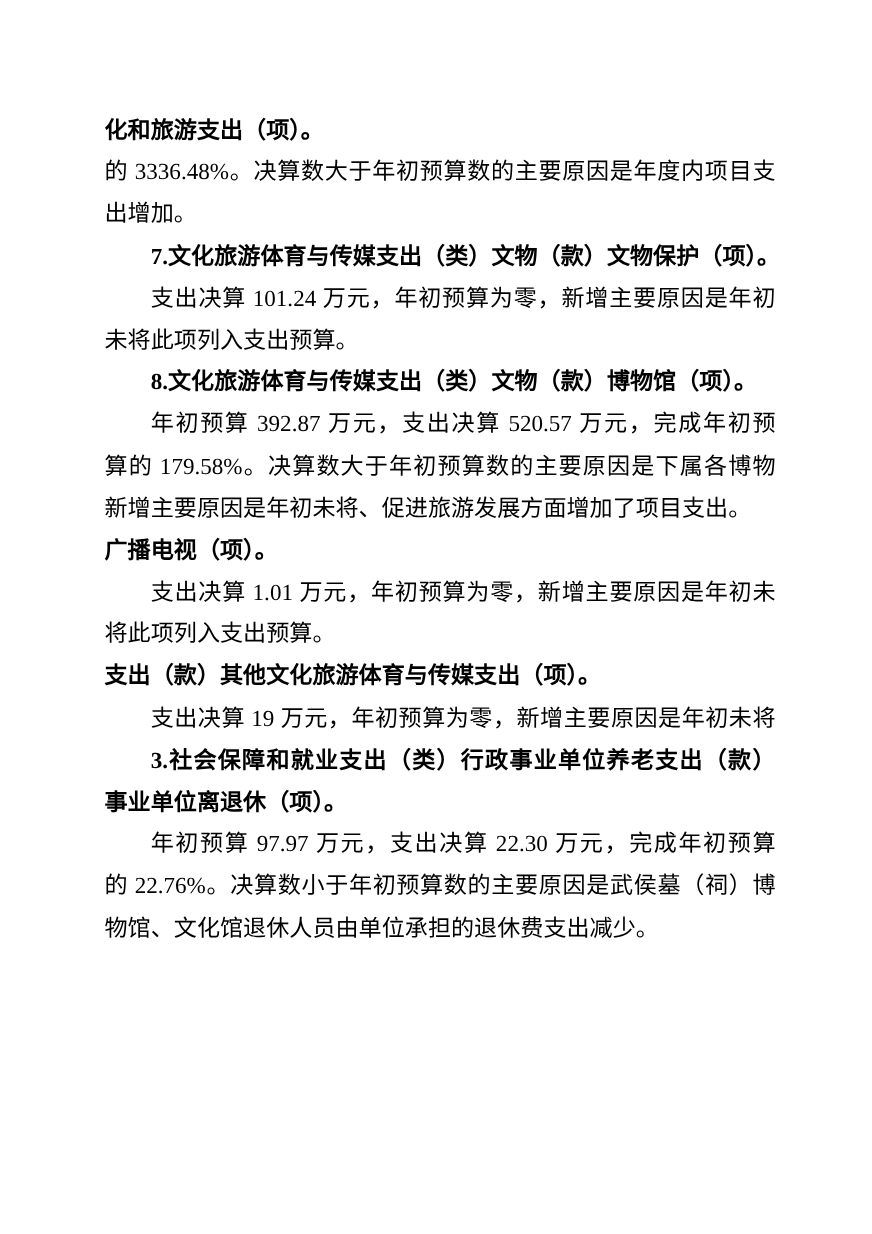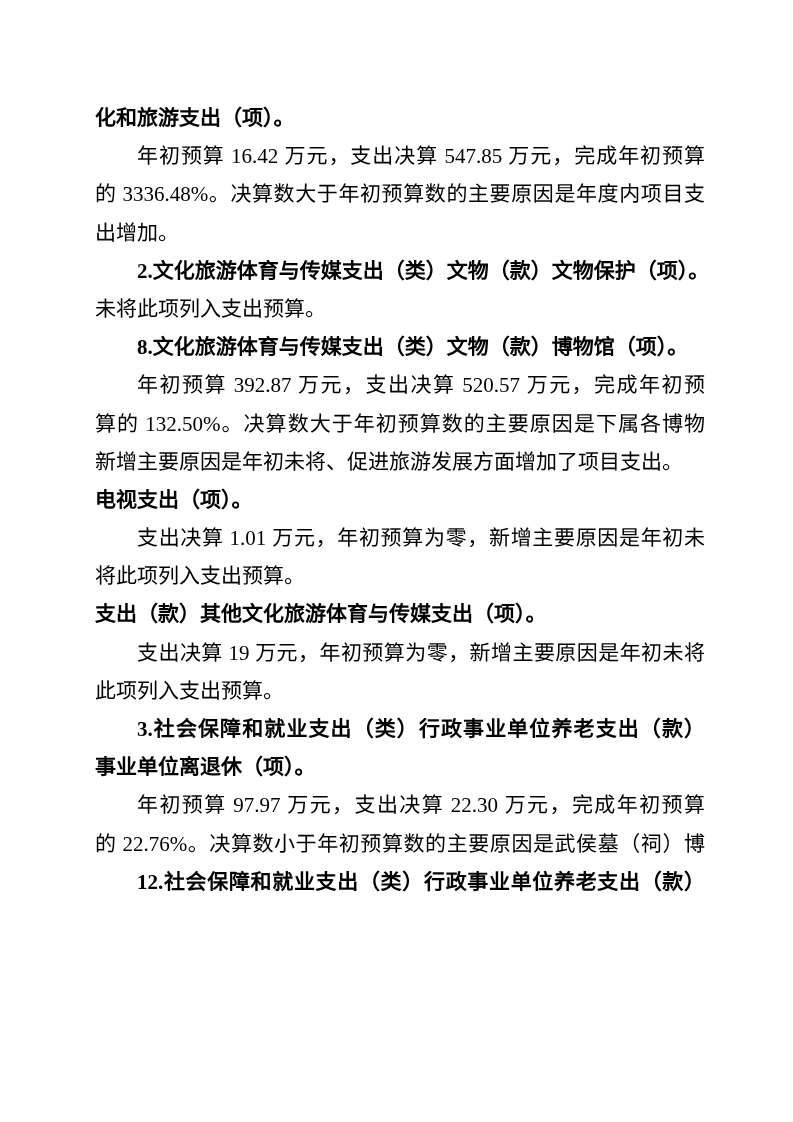--- a/index.html
+++ b/index.html
@@ -36,33 +36,32 @@
   }
   .ln.bold {
     font-weight: 700;
   }
 </style>
 </head>
 <body>
 
 <div class="page">
   <div class="ln bold last">化和旅游支出（项）。</div>
-  <div class="ln indent">年初预算 16.42 万元，支出决算 547.85 万元，完成年初预算</div>
   <div class="ln">的 3336.48%。决算数大于年初预算数的主要原因是年度内项目支</div>
   <div class="ln last">出增加。</div>
-  <div class="ln bold indent last">2.文化旅游体育与传媒支出（类）文物（款）文物保护（项）。</div>
+  <div class="ln bold indent last">7.文化旅游体育与传媒支出（类）文物（款）文物保护（项）。</div>
+  <div class="ln indent">支出决算 101.24 万元，年初预算为零，新增主要原因是年初</div>
   <div class="ln last">未将此项列入支出预算。</div>
   <div class="ln bold indent last">8.文化旅游体育与传媒支出（类）文物（款）博物馆（项）。</div>
   <div class="ln indent">年初预算 392.87 万元，支出决算 520.57 万元，完成年初预</div>
-  <div class="ln">算的 132.50%。决算数大于年初预算数的主要原因是下属各博物</div>
+  <div class="ln">算的 179.58%。决算数大于年初预算数的主要原因是下属各博物</div>
   <div class="ln last">新增主要原因是年初未将、促进旅游发展方面增加了项目支出。</div>
-  <div class="ln bold last">电视支出（项）。</div>
+  <div class="ln bold last">广播电视（项）。</div>
   <div class="ln indent">支出决算 1.01 万元，年初预算为零，新增主要原因是年初未</div>
   <div class="ln last">将此项列入支出预算。</div>
   <div class="ln bold last">支出（款）其他文化旅游体育与传媒支出（项）。</div>
   <div class="ln indent">支出决算 19 万元，年初预算为零，新增主要原因是年初未将</div>
-  <div class="ln last">此项列入支出预算。</div>
   <div class="ln bold indent">3.社会保障和就业支出（类）行政事业单位养老支出（款）</div>
   <div class="ln bold last">事业单位离退休（项）。</div>
   <div class="ln indent">年初预算 97.97 万元，支出决算 22.30 万元，完成年初预算</div>
   <div class="ln">的 22.76%。决算数小于年初预算数的主要原因是武侯墓（祠）博</div>
-  <div class="ln bold indent">12.社会保障和就业支出（类）行政事业单位养老支出（款）</div>
+  <div class="ln last">物馆、文化馆退休人员由单位承担的退休费支出减少。</div>
 </div>
 
 </body></html>

